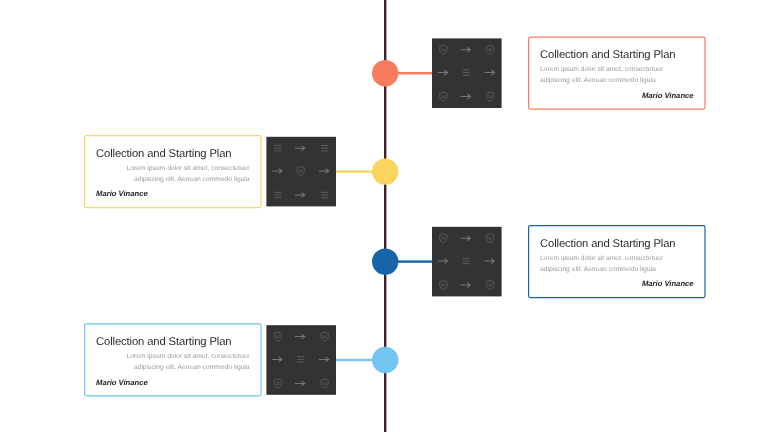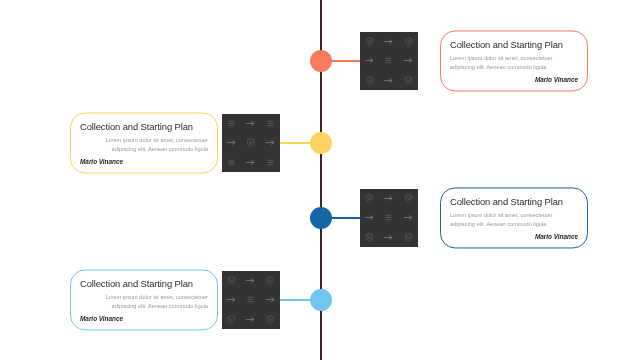--- a/index.html
+++ b/index.html
@@ -70,21 +70,21 @@
     opacity: 0.45;
   }
   .photo-cell svg { display: block; }
 
   
   .card {
     position: absolute;
     box-sizing: border-box;
     width: 148px;
     border: 1.4px solid #cccccc;
-    border-radius: 15px;
+    border-radius: 2px;
     background: #ffffff;
     padding: 8px 9px 7px 9px;
     transform: translateY(-50%);
   }
   .card-title {
     font-size: 9.4px;
     color: #2b2b2b;
     letter-spacing: -0.1px;
     margin-bottom: 4px;
     white-space: nowrap;

